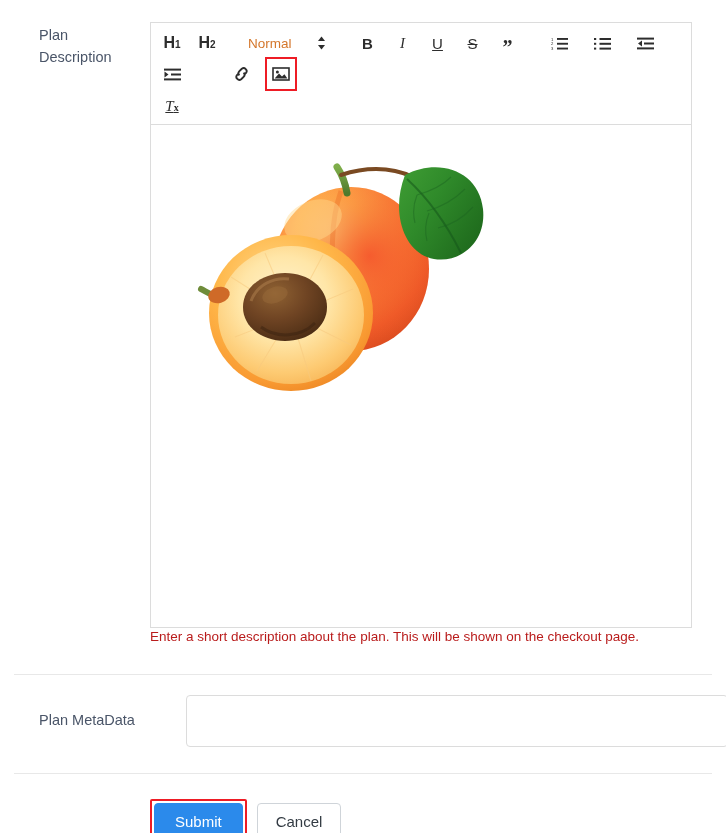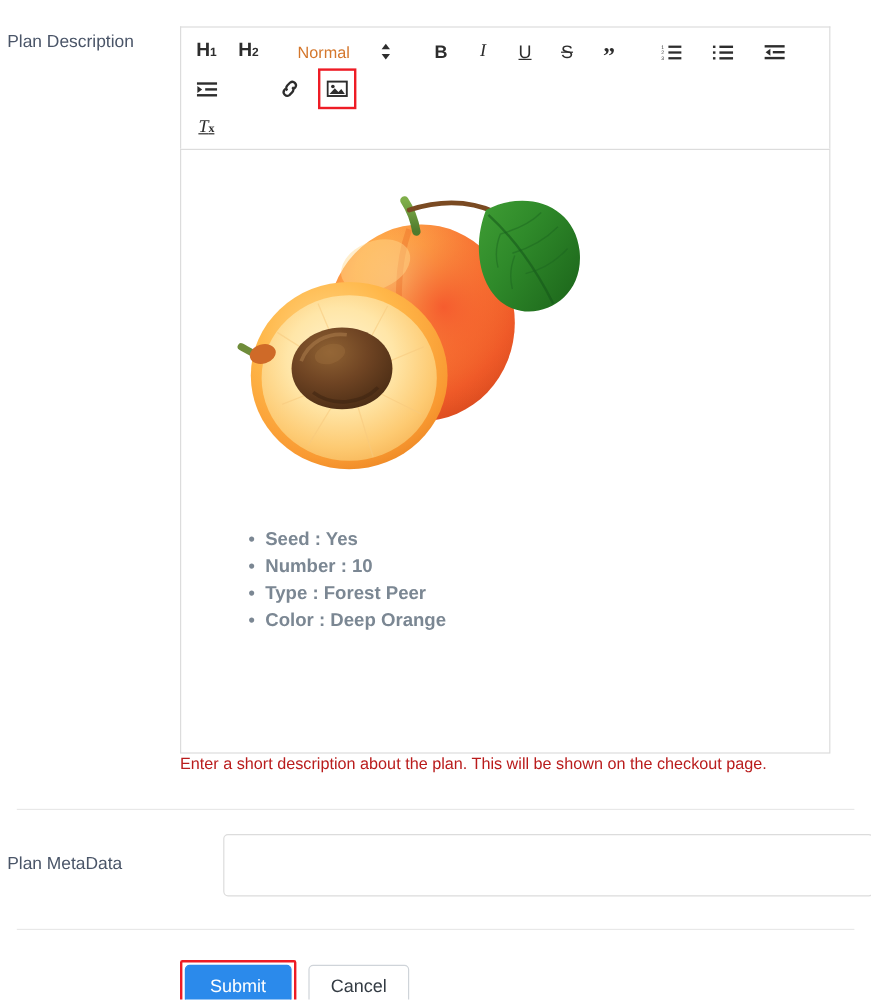--- a/index.html
+++ b/index.html
@@ -19,21 +19,21 @@
   
   .form-row {
     display: flex;
     align-items: flex-start;
     padding: 0;
   }
   .field-label {
     width: 150px;
     flex: 0 0 150px;
     box-sizing: border-box;
-    padding-left: 6px;
+    padding-left: 39px;
     padding-right: 8px;
     font-size: 14.5px;
     line-height: 22px;
     color: #4a5568;
     font-family: "Liberation Sans", sans-serif;
   }
   .field-control {
     flex: 1 1 auto;
     padding-right: 22px;
   }
@@ -488,26 +488,20 @@
             <path d="M52 158 C52 138 72 124 94 124 C118 124 136 139 136 158 C136 178 117 192 94 192 C71 192 52 178 52 158 Z" fill="url(#gPit)"></path>
             <path d="M60 152 C66 136 82 128 98 130" fill="none" stroke="#a9794a" stroke-width="3" opacity="0.6"></path>
             <path d="M70 178 C86 190 110 188 124 174" fill="none" stroke="#3a210f" stroke-width="3" opacity="0.5"></path>
             <ellipse cx="84" cy="146" rx="13" ry="8" fill="#9c6c3c" opacity="0.45" transform="rotate(-18 84 146)"></ellipse>
 
             <path d="M30 150 C20 146 14 142 10 140" fill="none" stroke="#6f8c3a" stroke-width="6" stroke-linecap="round"></path>
             <ellipse cx="28" cy="146" rx="11" ry="8" fill="#cf6a28" transform="rotate(-16 28 146)"></ellipse>
           </svg>
         </div>
 
-        <ul class="desc-list">
-          <li>Seed : Yes</li>
-          <li>Number : 10</li>
-          <li>Type : Forest Peer</li>
-          <li>Color : Deep Orange</li>
-        </ul>
 
       </div>
 
       <div class="help-text">Enter a short description about the plan. This will be shown on the checkout page.</div>
     </div>
   </div>
 </div>
 
 <div class="divider" id="divider-1"></div>
 

